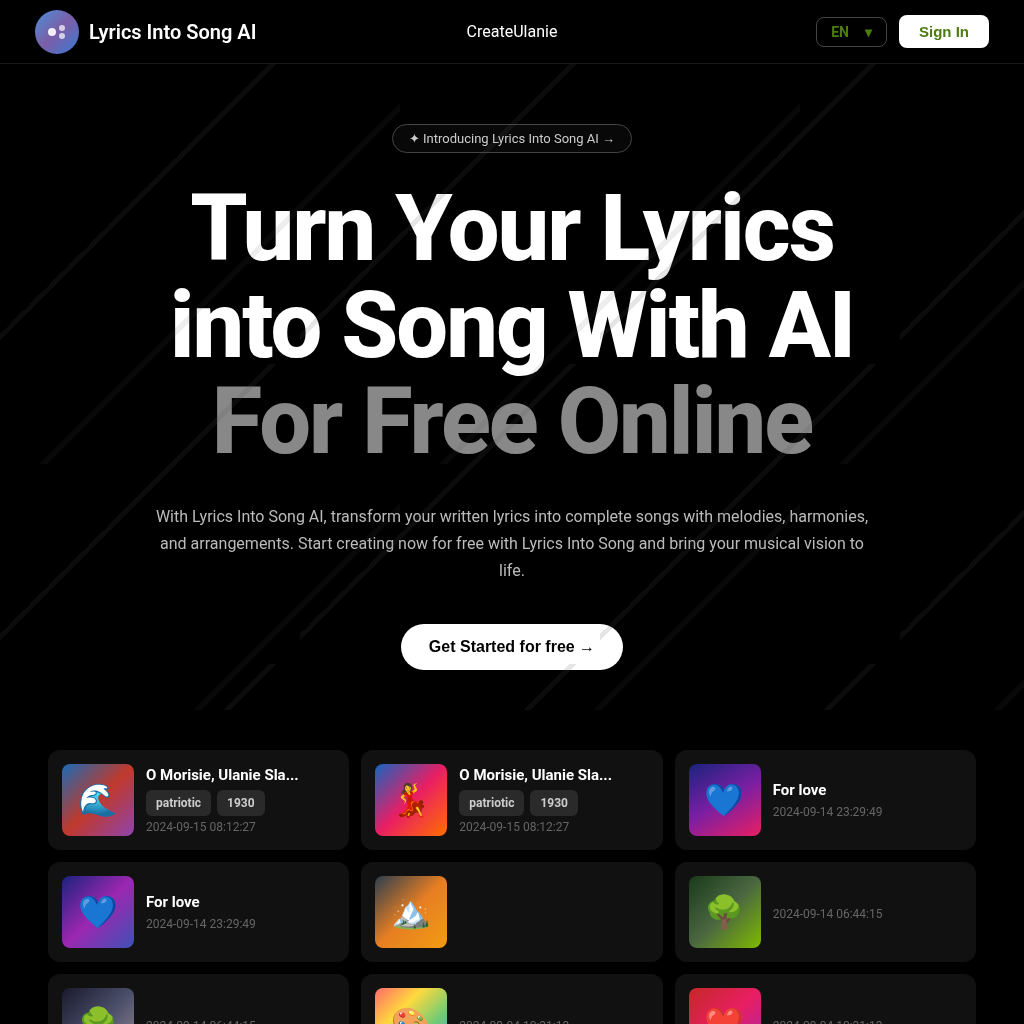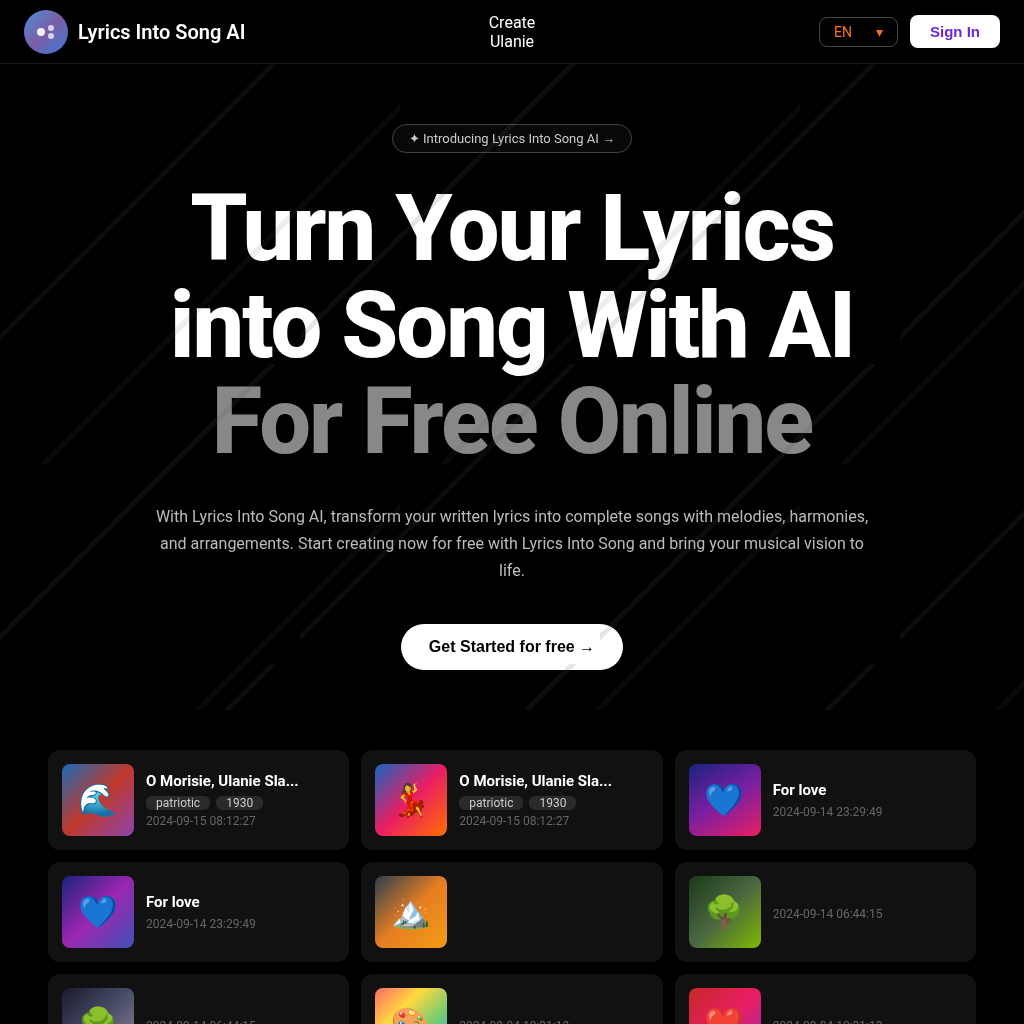--- a/index.html
+++ b/index.html
@@ -10,21 +10,21 @@
       width: 1024px;
       min-height: 1024px;
       overflow-x: hidden;
     }
 
     
     nav {
       display: flex;
       align-items: center;
       justify-content: space-between;
-      padding: 0 24px;
+      padding: 0 35px;
       height: 64px;
       border-bottom: 1px solid #1a1a1a;
       position: relative;
       z-index: 10;
     }
     .nav-logo {
       display: flex;
       align-items: center;
       gap: 10px;
     }
@@ -43,48 +43,48 @@
       font-size: 20px;
       font-weight: 600;
       color: #fff;
     }
     .nav-links {
       display: flex;
       align-items: center;
       position: absolute;
       left: 50%;
       transform: translateX(-50%);
-      flex-direction: column;
     }
     .nav-link {
       font-size: 16px;
       color: #fff;
       cursor: pointer;
       text-decoration: none;
     }
     .nav-right {
       display: flex;
       align-items: center;
       gap: 12px;
     }
     .lang-selector {
       display: flex;
       align-items: center;
-      gap: 24px;
+      gap: 16px;
       border: 1px solid #444;
       border-radius: 8px;
       padding: 6px 14px;
       font-size: 14px;
-      color: #f97316;
+      color: #4d7c0f;
       cursor: pointer;
       background: transparent;
+      font-weight: bold;
     }
     .sign-in-btn {
       background: #fff;
-      color: #6d28d9;
+      color: #4d7c0f;
       border: none;
       border-radius: 8px;
       padding: 8px 20px;
       font-size: 15px;
       font-weight: 600;
       cursor: pointer;
     }
 
     
     .hero {
@@ -204,23 +204,24 @@
     }
     .song-tags {
       display: flex;
       gap: 6px;
       flex-wrap: wrap;
       margin-bottom: 4px;
     }
     .tag {
       background: #2a2a2a;
       border-radius: 6px;
-      padding: 0 10px;
+      padding: 6px 10px;
       font-size: 12px;
       color: #ccc;
+      font-weight: bold;
     }
     .song-date {
       font-size: 12px;
       color: #666;
       margin-top: 4px;
     }
   </style>
 </head>
 <body>
 

